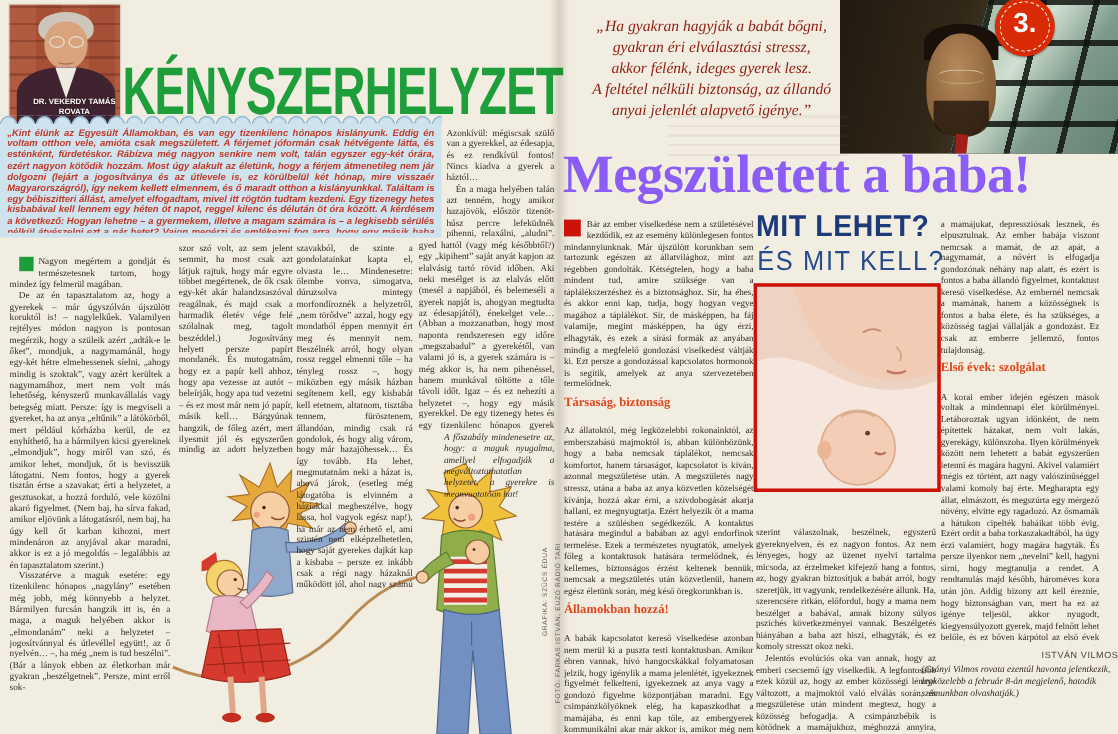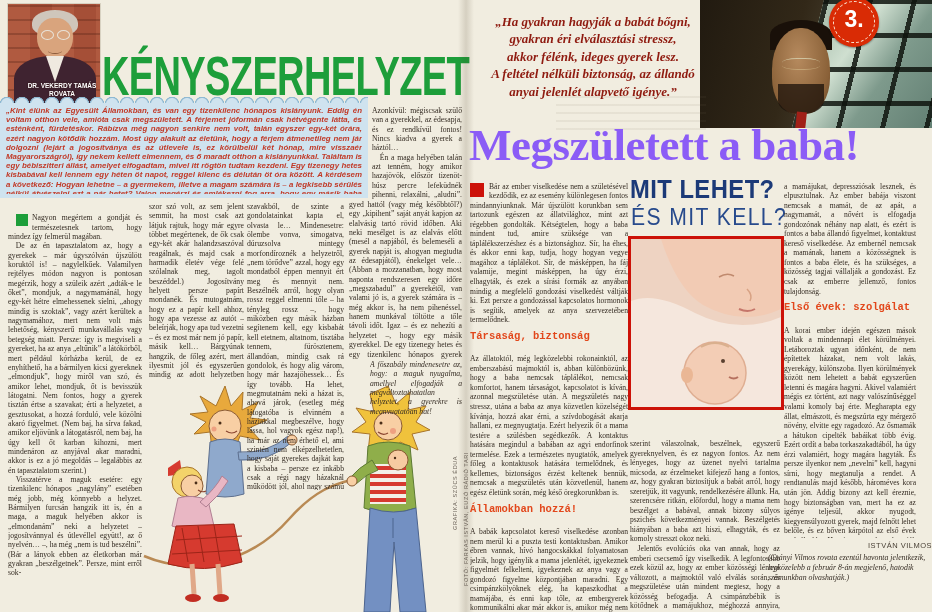--- a/index.html
+++ b/index.html
@@ -45,21 +45,21 @@
   .greensq{float:left;width:12px;height:12px;background:#1d9e3a;margin:1px 4px 0 8px;}
   .concl{font-style:italic;}
   .vcredit{font-family:"Liberation Sans",sans-serif;font-size:5.5px;letter-spacing:.6px;
      color:#6b6258;writing-mode:vertical-rl;transform:rotate(180deg);white-space:nowrap;}
 
   
   .gutter{left:458px;top:0;width:16px;height:612px;
      background:linear-gradient(90deg,rgba(70,55,30,0) 0,rgba(70,55,30,.16) 50%,rgba(70,55,30,0) 100%);}
 
   
-  .quote{left:480px;top:13px;width:226px;color:#8f1b10;font-weight:bold;font-style:italic;
+  .quote{left:480px;top:13px;width:226px;color:#8f1b10;font-weight:normal;font-style:italic;
      font-size:13px;line-height:17.4px;text-align:center;white-space:pre-line;}
   .man-photo{left:700px;top:0;width:232px;height:128px;overflow:hidden;
      background:linear-gradient(105deg,#211a10 0%,#322818 40%,#474030 62%,#3a362a 100%);}
   .mp-window{left:108px;top:-12px;width:150px;height:152px;transform:skewX(-14deg);
      background:
       repeating-linear-gradient(0deg, rgba(15,20,14,.85) 0 5px, rgba(0,0,0,0) 5px 34px),
       repeating-linear-gradient(90deg, rgba(15,20,14,.85) 0 5px, rgba(0,0,0,0) 5px 44px),
       linear-gradient(115deg,#9fb6a4 0%,#cfdfd0 30%,#7e9a8c 55%,#5d7a6e 100%);}
   .mp-face{left:72px;top:28px;width:58px;height:86px;border-radius:48% 48% 42% 42%;
      background:radial-gradient(ellipse at 45% 35%,#b68a5e 0%,#8a6138 70%,#5e3f22 100%);}
@@ -75,21 +75,21 @@
   .badge-num{position:absolute;left:0;top:9px;width:100%;text-align:center;color:#fff;
      font-family:"Liberation Sans",sans-serif;font-weight:bold;font-size:23px;}
   .right-title{left:469px;top:122px;width:463px;color:#8b5cf6;font-weight:bold;
      font-size:45px;line-height:47px;white-space:nowrap;letter-spacing:-0.5px;}
   .kicker1{left:630px;top:175px;color:#1c3a78;font-family:"Liberation Sans",sans-serif;
      font-weight:bold;font-size:25px;letter-spacing:.5px;transform:scaleX(.95);transform-origin:left top;white-space:nowrap;}
   .kicker2{left:631px;top:204px;color:#274a8c;font-family:"Liberation Sans",sans-serif;
      font-weight:normal;font-size:23px;letter-spacing:1.5px;transform:scaleX(.92);transform-origin:left top;white-space:nowrap;}
   .baby-photo{left:628px;top:236px;width:150px;height:168px;border:3px solid #cc1208;background:#f5e7dd;overflow:hidden;}
   .redsq{float:left;width:14px;height:14px;background:#cc1208;margin:1px 5px 0 0;}
-  .subhead{font-family:Liberation Mono, monospace;font-weight:bold;color:#e2471b;
+  .subhead{font-family:Liberation Serif, serif;font-weight:bold;color:#e2471b;
      font-size:10.5px;line-height:12px;margin:5px 0 3px;text-align:left;white-space:normal;}
   .colA{left:470px;top:172px;width:158px;height:440px;}
   .colB{left:630px;top:439px;width:150px;height:196px;}
   .colC{left:784px;top:172px;width:132px;height:366px;}
   .author{left:784px;top:541px;width:148px;text-align:right;font-family:"Liberation Sans",sans-serif;
      font-size:7.5px;letter-spacing:.5px;color:#4a4136;}
   .footnote{left:768px;top:553px;width:164px;text-align:left;font-style:italic;
      font-size:7.8px;line-height:10px;color:#342b22;}
   .bleed{left:556px;top:96px;width:150px;height:34px;opacity:.5;
      background:repeating-linear-gradient(180deg,rgba(120,108,88,.18) 0 2px,rgba(0,0,0,0) 2px 8px);}

